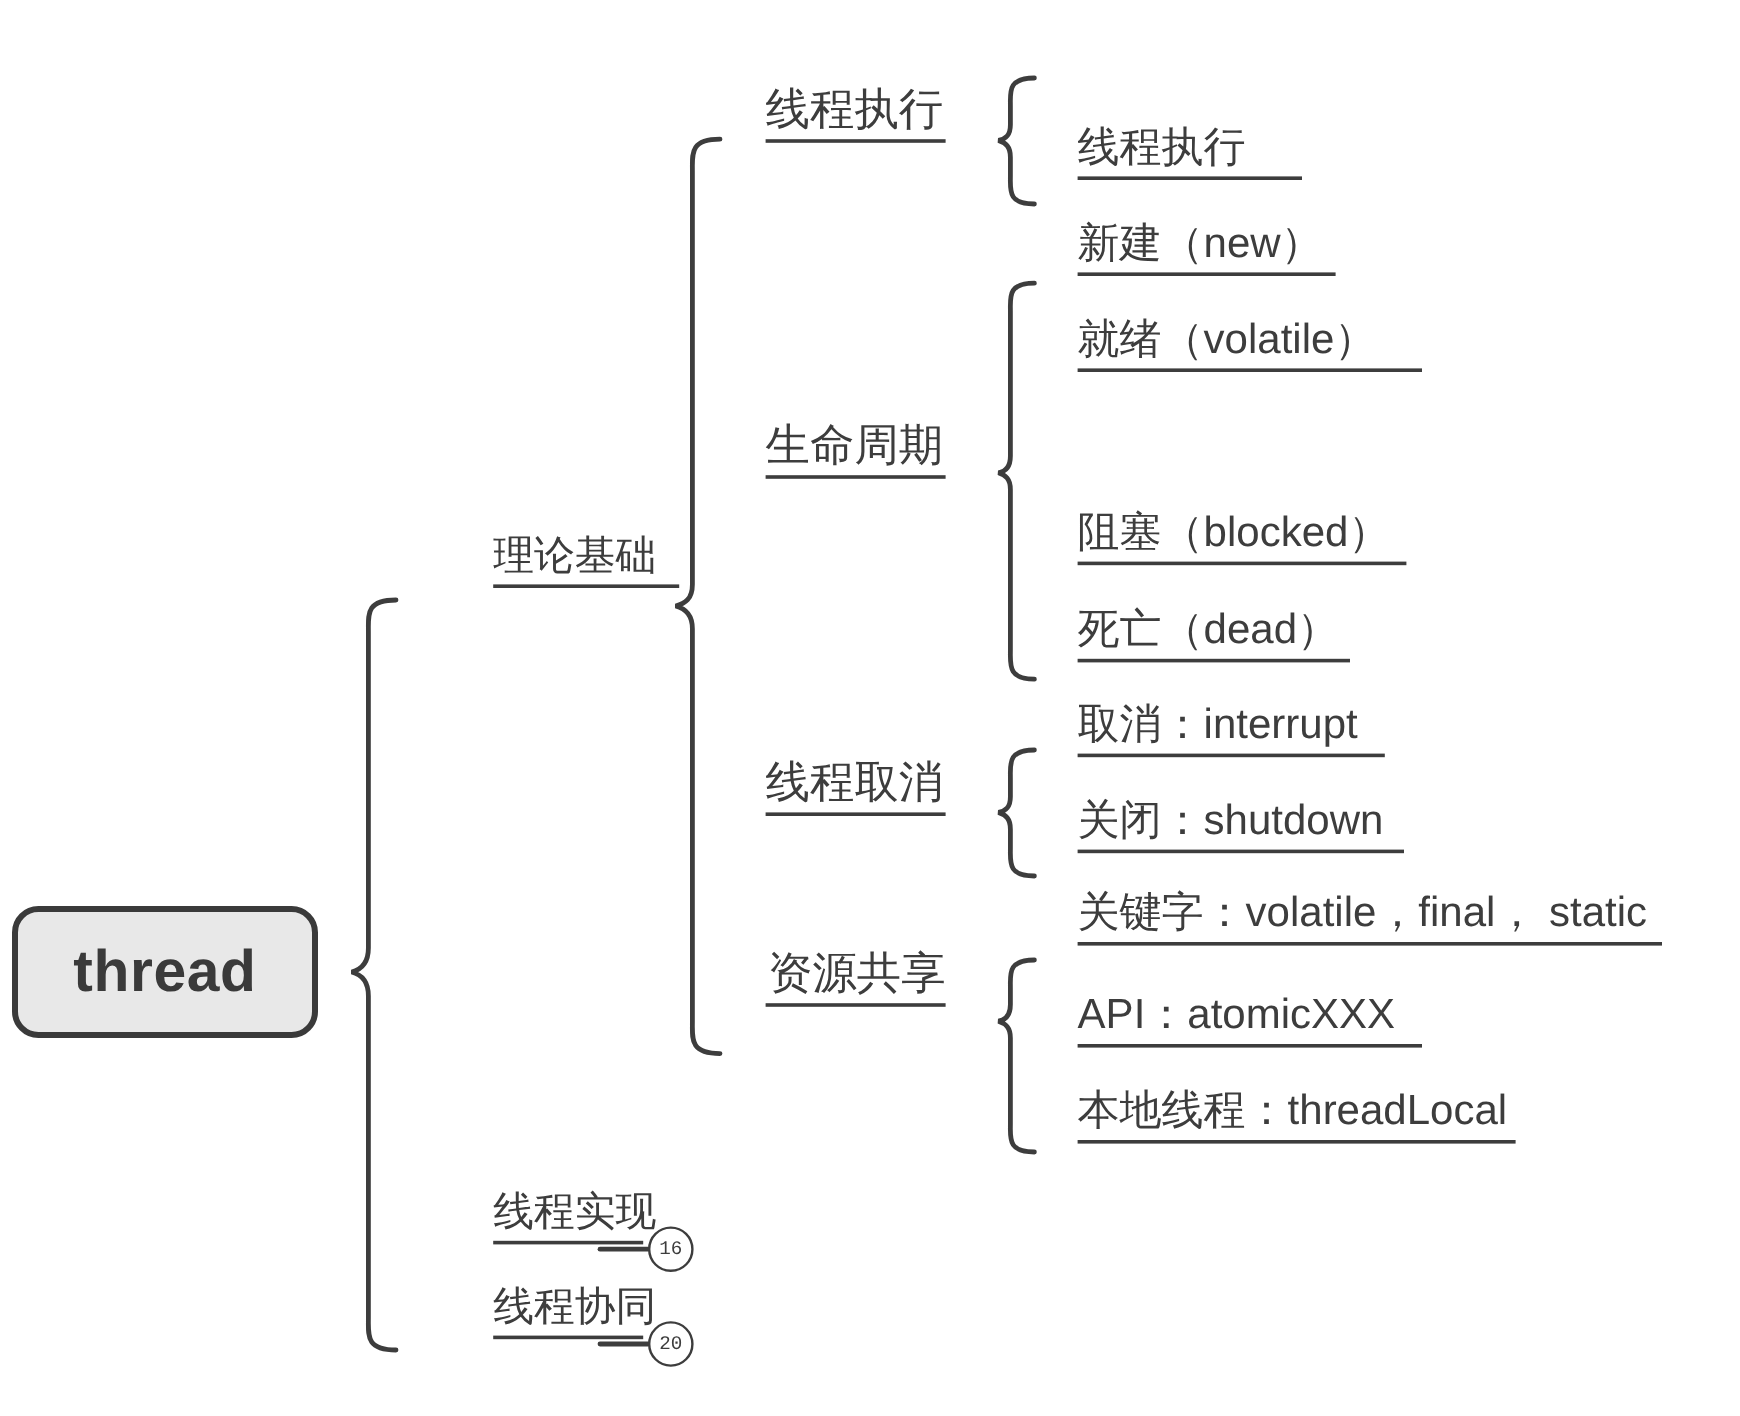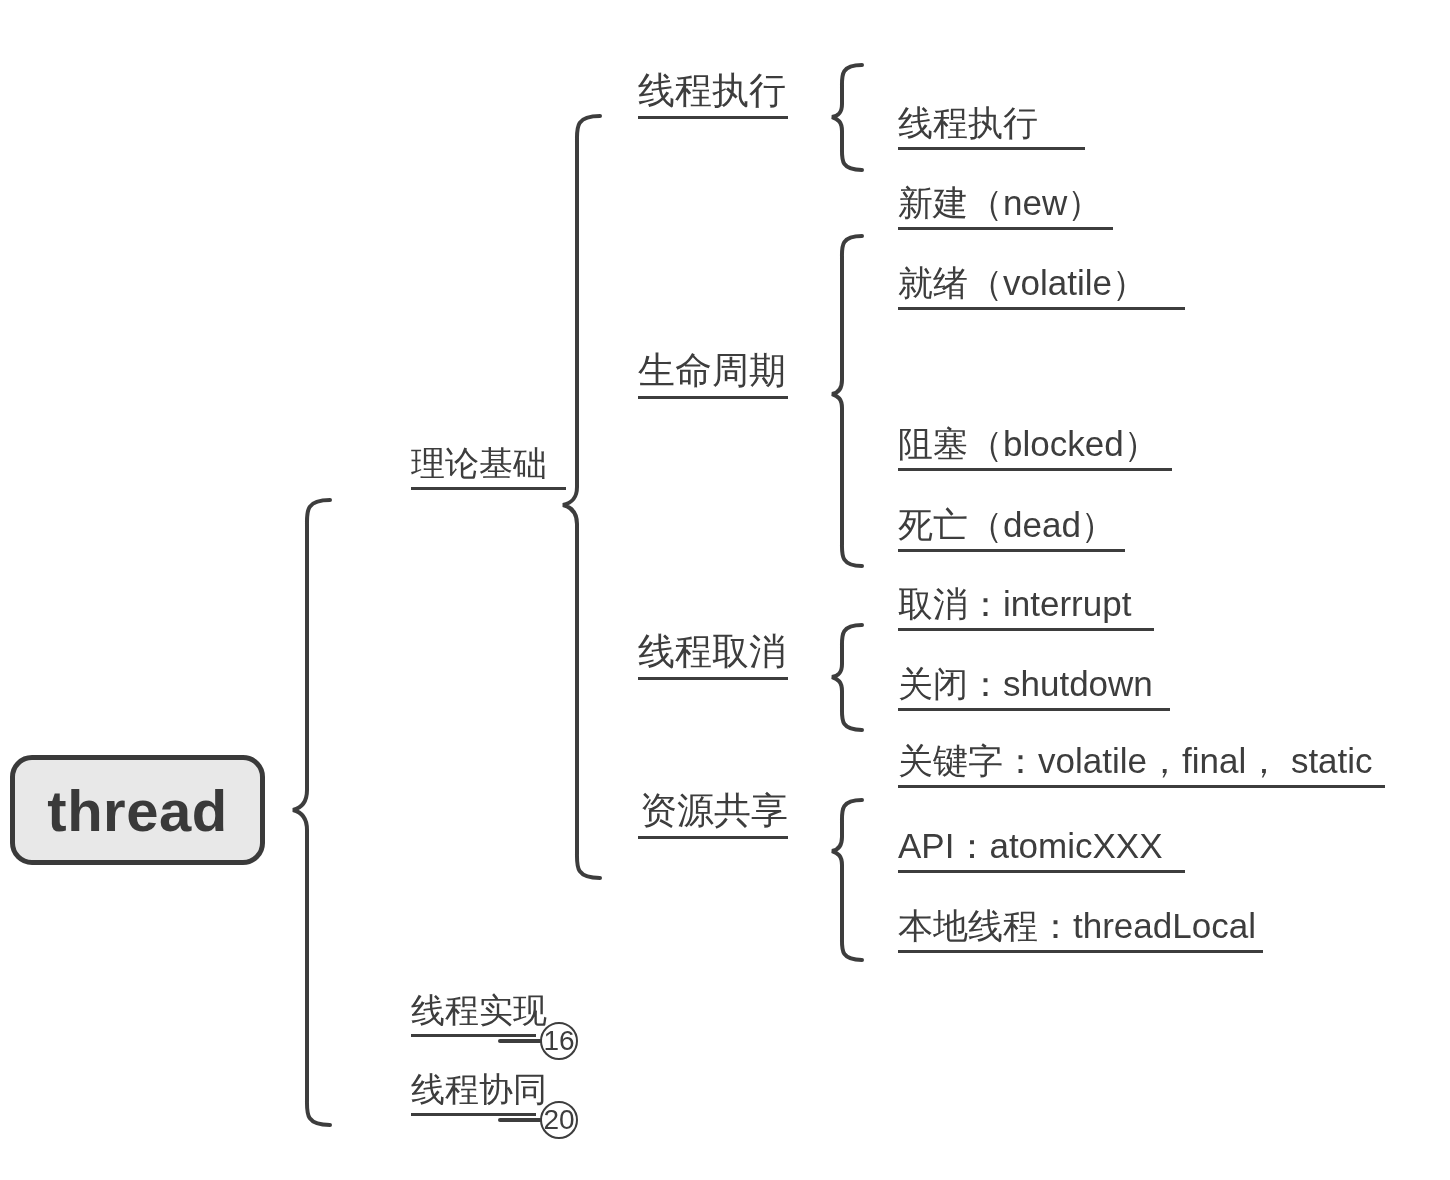--- a/index.html
+++ b/index.html
@@ -28,21 +28,21 @@
   .root-node {
     position: absolute;
     box-sizing: border-box;
     display: flex;
     align-items: center;
     justify-content: center;
     background: #e8e8e8;
     border: 5px solid #3a3a3a;
     border-radius: 22px;
     color: #3a3a3a;
-    font-size: 58px;
+    font-size: 49px;
     font-weight: bold;
     letter-spacing: 0.5px;
   }
 
   
   .node {
     position: absolute;
     box-sizing: border-box;
     color: #3d3d3d;
     white-space: nowrap;
@@ -57,25 +57,26 @@
   
   .badge {
     position: absolute;
     box-sizing: border-box;
     width: 38px;
     height: 38px;
     border: 2px solid #3d3d3d;
     border-radius: 50%;
     background: #ffffff;
     color: #3d3d3d;
-    font-size: 28px;
+    font-size: 16px;
     display: flex;
     align-items: center;
     justify-content: center;
     line-height: 1;
+    font-family: Liberation Mono, monospace;
   }
 </style>
 </head>
 <body>
 
 <div id="canvas">
 
   <svg id="wires" viewBox="0 0 1450 1180">
     <g fill="none" stroke="#3d3d3d" stroke-width="4" stroke-linecap="round">
 

